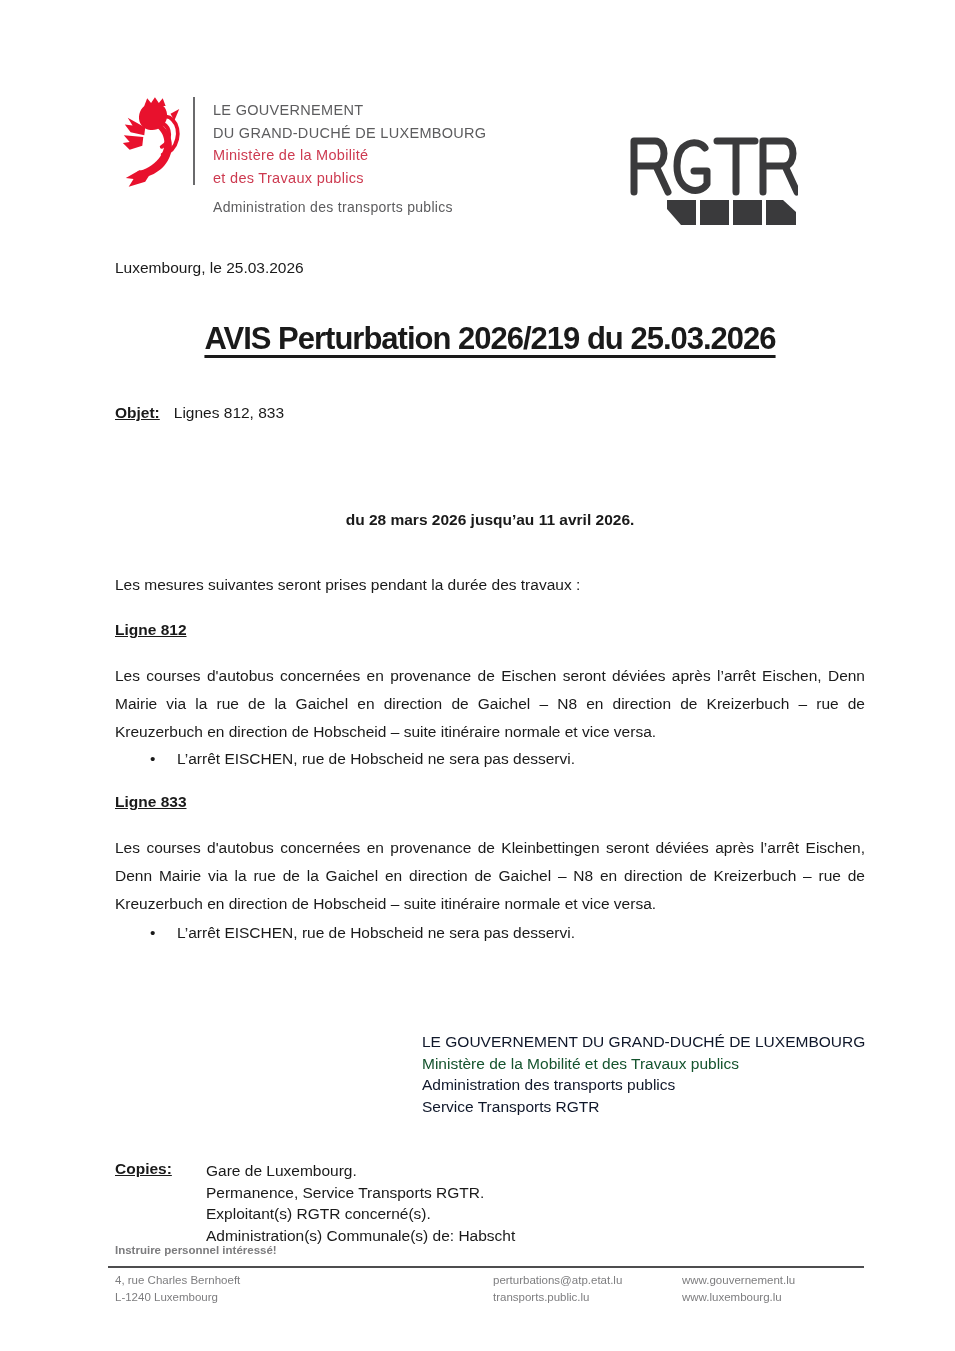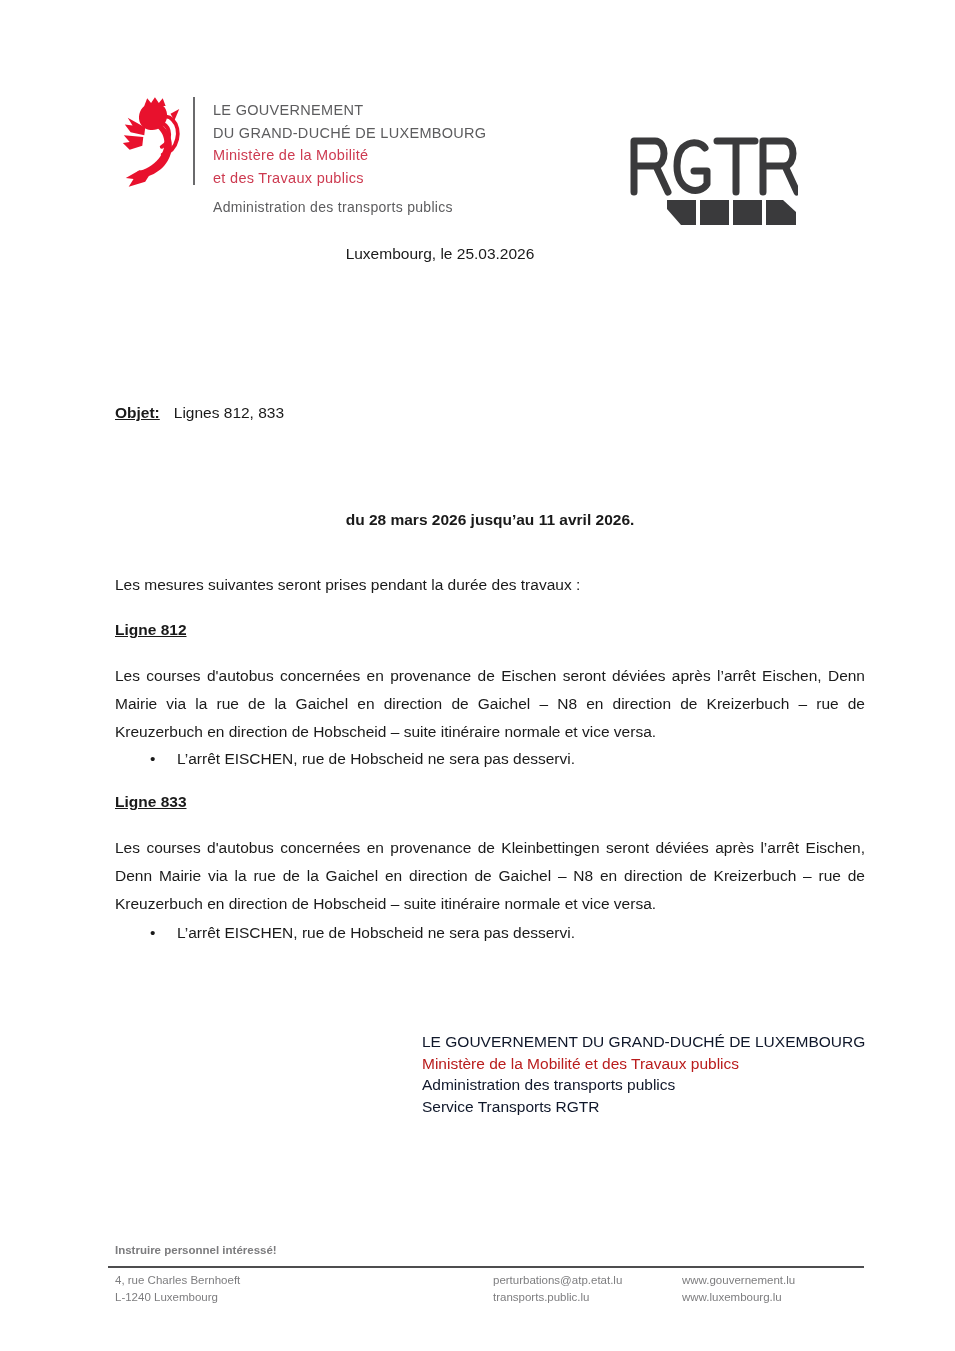--- a/index.html
+++ b/index.html
@@ -17,21 +17,21 @@
   .gov-logo{left:118px;top:93px;}
   .gov-divider{left:193px;top:97px;width:2px;height:88px;background:#6a6a6c;}
   .gov-text{left:213px;top:99px;line-height:22.5px;font-size:14.5px;letter-spacing:.3px;}
   .gov-gray{color:#5c5c5e;}
   .gov-red{color:#cd3a50;}
   .gov-admin{left:213px;top:199px;font-size:14px;color:#5c5c5e;letter-spacing:.3px;}
 
   .rgtr{left:628px;top:135px;}
 
   
-  .date-line{left:115px;top:245px;width:750px;text-align:center;padding-right:100px;
+  .date-line{left:115px;top:259px;width:750px;text-align:left;padding-right:100px;
     box-sizing:border-box;font-size:15.5px;}
   .doc-title{left:115px;top:321px;width:750px;text-align:center;
     font-size:31px;font-weight:bold;letter-spacing:-1px;
     text-decoration:underline;text-decoration-thickness:3px;text-underline-offset:6px;}
 
   
   .body-text{font-size:15.5px;}
   .objet{left:115px;top:404px;width:750px;}
   .label-underline{font-weight:bold;text-decoration:underline;}
   .objet-value{margin-left:14px;}
@@ -45,21 +45,21 @@
   .p812{left:115px;top:662px;width:750px;text-align:justify;line-height:28px;}
   .b1{left:115px;top:750px;width:750px;}
   .h833{left:115px;top:793px;}
   .p833{left:115px;top:834px;width:750px;text-align:justify;line-height:28px;}
   .b2{left:115px;top:924px;width:750px;}
   .bullet-row .bullet-glyph{display:inline-block;margin-left:35px;width:27px;}
 
   
   .signature{left:422px;top:1031px;font-size:15.5px;line-height:21.5px;}
   .sig-gray{color:#0f172a;}
-  .sig-red{color:#b91c1c;}
+  .sig-red{color:#14532d;}
 
   
   .copies{left:115px;top:1160px;width:750px;display:flex;}
   .copies-label{width:91px;flex:0 0 91px;}
   .copies-items{line-height:21.5px;}
 
   .instruire{left:115px;top:1244px;font-size:11.5px;font-weight:bold;color:#7c7c7e;}
 
   
   .footer-rule{left:108px;top:1266px;width:756px;height:0;border-top:2px solid #4d4d4f;}
@@ -105,20 +105,21 @@
       <g fill="#3a3a3c" transform="translate(39,65)">
         <polygon points="0,0 29,0 29,25 14,25 0,9"></polygon>
         <polygon points="33,0 62,0 62,25 33,25"></polygon>
         <polygon points="66,0 95,0 95,25 66,25"></polygon>
         <polygon points="99,0 116,0 129,12 129,25 99,25"></polygon>
       </g>
     </svg>
   </div>
 
   <div class="abs date-line">Luxembourg, le 25.03.2026</div>
+  <div class="abs doc-title">AVIS Perturbation 2026/219 du 25.03.2026</div>
 
   <div class="abs objet body-text">
     <span class="label-underline">Objet:</span><span class="objet-value">Lignes 812, 833</span>
   </div>
 
   <div class="abs period body-text">du 28 mars 2026 jusqu’au 11 avril 2026.</div>
 
   <div class="abs mesures body-text">Les mesures suivantes seront prises pendant la durée des travaux :</div>
 
   <div class="abs h812 section-heading">Ligne 812</div>
@@ -133,20 +134,29 @@
     <span class="bullet-glyph">•</span><span>L’arrêt EISCHEN, rue de Hobscheid ne sera pas desservi.</span>
   </div>
 
   <div class="abs signature">
     <div class="sig-gray">LE GOUVERNEMENT DU GRAND-DUCHÉ DE LUXEMBOURG</div>
     <div class="sig-red">Ministère de la Mobilité et des Travaux publics</div>
     <div class="sig-gray">Administration des transports publics</div>
     <div class="sig-gray">Service Transports RGTR</div>
   </div>
 
+  <div class="abs copies body-text">
+    <div class="copies-label"><span class="label-underline">Copies:</span></div>
+    <div class="copies-items">
+      <div>Gare de Luxembourg.</div>
+      <div>Permanence, Service Transports RGTR.</div>
+      <div>Exploitant(s) RGTR concerné(s).</div>
+      <div>Administration(s) Communale(s) de: Habscht</div>
+    </div>
+  </div>
 
   <div class="abs instruire">Instruire personnel intéressé!</div>
 
   <div class="abs footer-rule"></div>
   <div class="abs footer-col fc1">
     <div>4, rue Charles Bernhoeft</div>
     <div>L-1240 Luxembourg</div>
   </div>
   <div class="abs footer-col fc2">
     <div>perturbations@atp.etat.lu</div>

